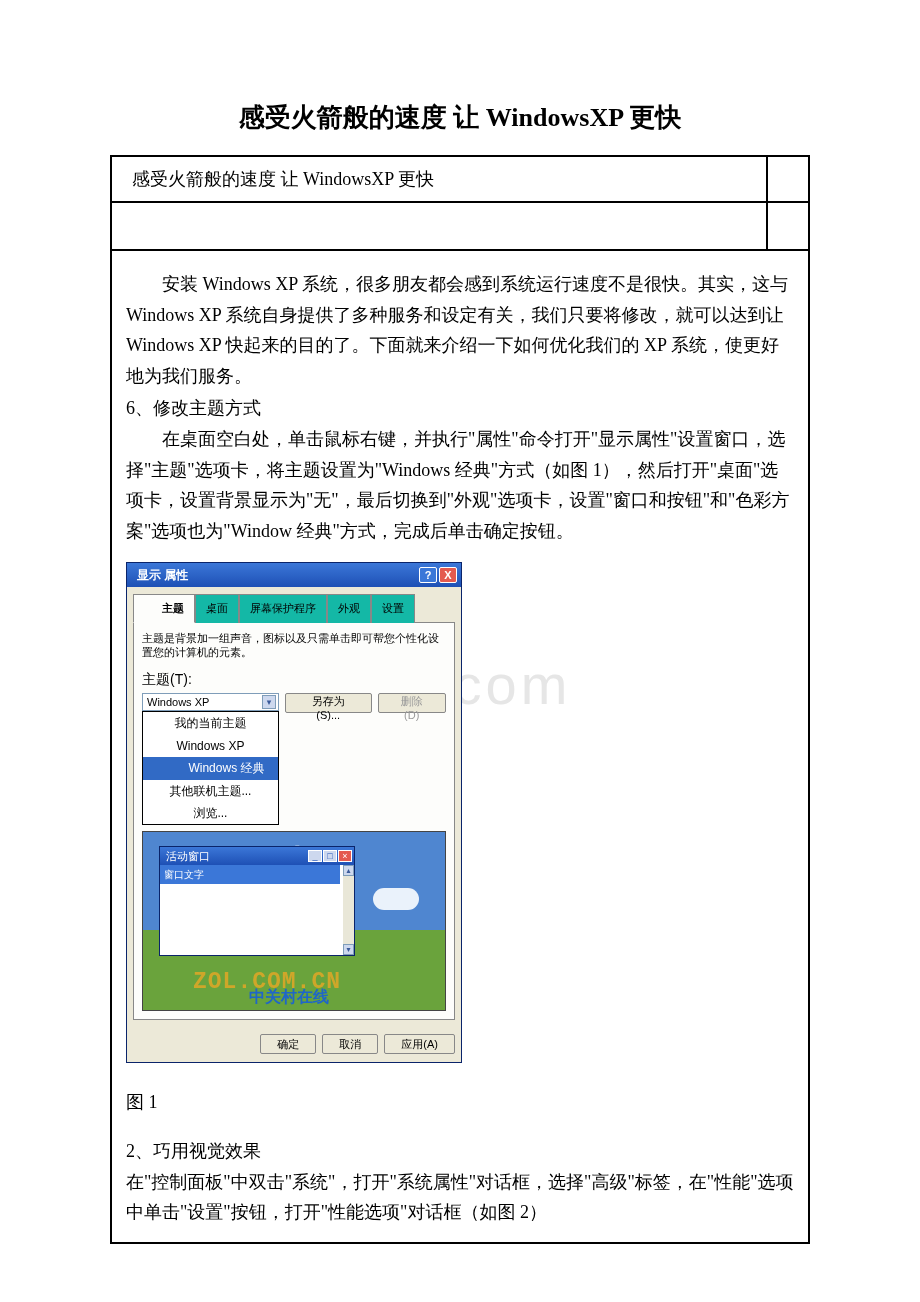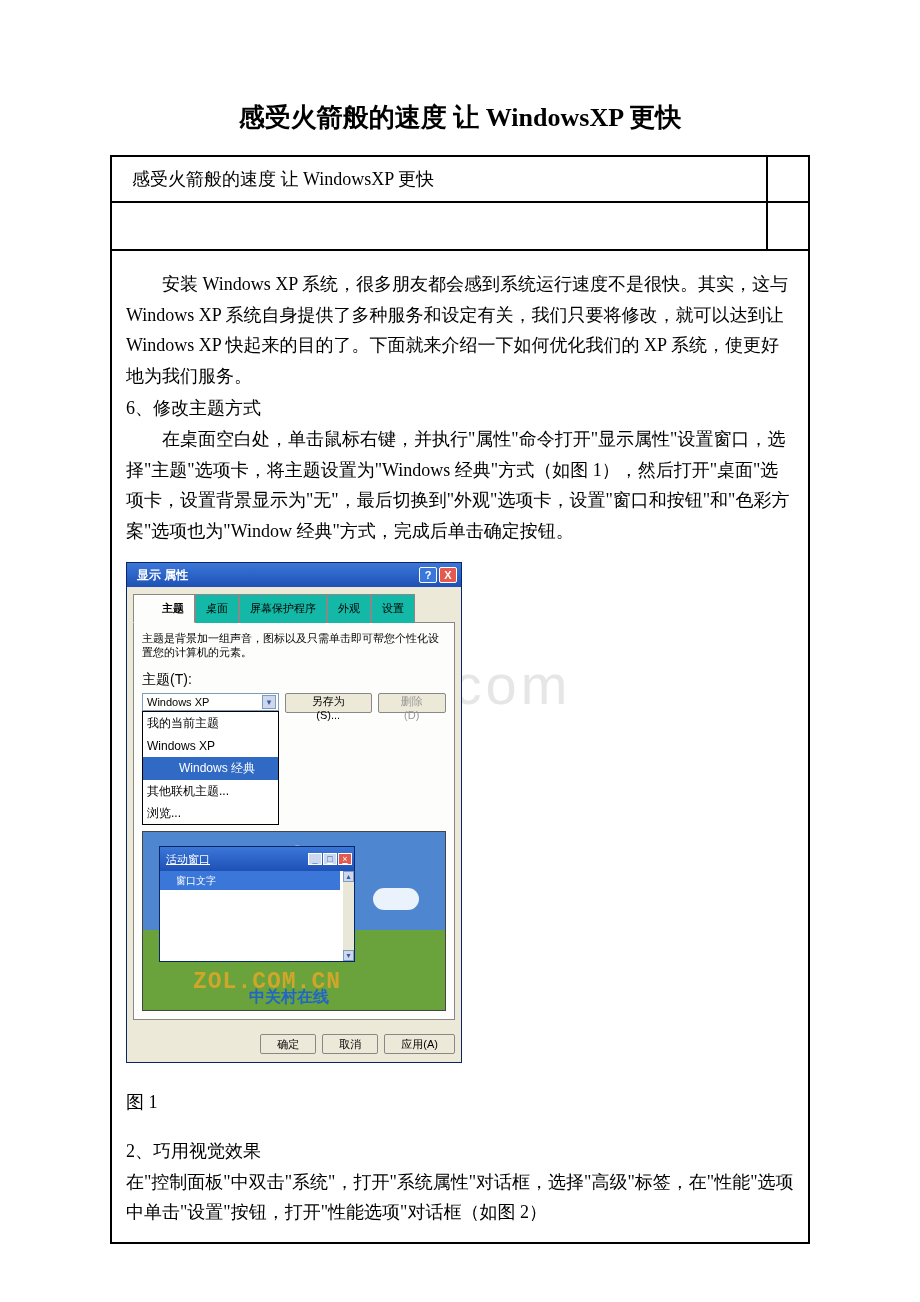--- a/index.html
+++ b/index.html
@@ -115,21 +115,21 @@
 }
 .label {
   font-size: 14px;
   margin-bottom: 2px;
 }
 .combo-row {
   display: flex;
   gap: 6px;
   align-items: flex-start;
 }
-.combo-wrap { width: 148px; }
+.combo-wrap { width: 148px; text-align: center; }
 .combo {
   width: 100%;
   height: 18px;
   border: 1px solid #7f9db9;
   background: #fff;
   display: flex;
   align-items: center;
   justify-content: space-between;
   padding: 0 2px 0 4px;
   font-size: 11px;
@@ -196,23 +196,22 @@
   background: #fff;
   border: 1px solid #0a246a;
 }
 .mini-title {
   display: flex;
   justify-content: space-between;
   align-items: center;
   background: linear-gradient(#3b77d8, #1e50b5);
   color: #fff;
   font-size: 11px;
-  height: 24px;
+  height: 18px;
   padding: 0 2px 0 6px;
-  text-decoration: underline;
 }
 .mini-btns {
   display: flex;
   gap: 1px;
 }
 .m-sys {
   width: 14px;
   height: 12px;
   background: #cdd8ee;
   border: 1px solid #fff;
@@ -229,21 +228,21 @@
   background: #fff;
 }
 .mini-label {
   position: absolute;
   left: 0;
   top: 0;
   right: 14px;
   background: #3b77d8;
   color: #fff;
   font-size: 10px;
-  padding: 1px 16px;
+  padding: 1px 4px;
 }
 .mini-scroll {
   position: absolute;
   right: 0;
   top: 0;
   bottom: 0;
   width: 11px;
   background: #e9e7d8;
   display: flex;
   flex-direction: column;

